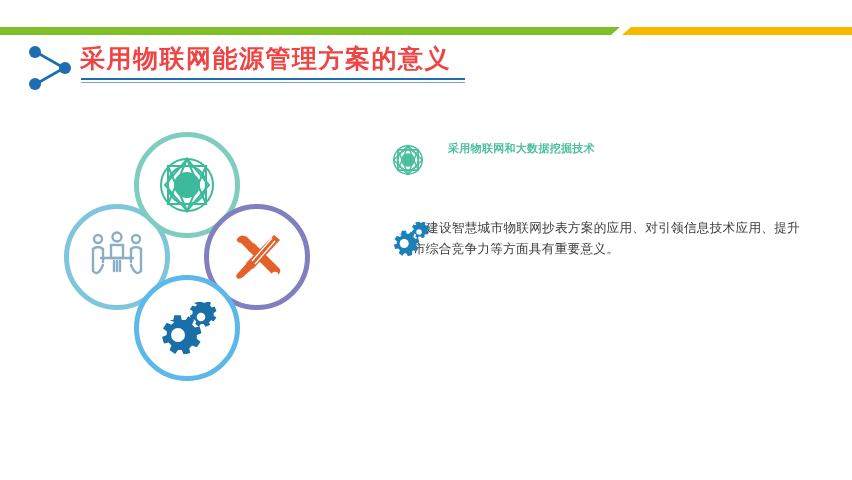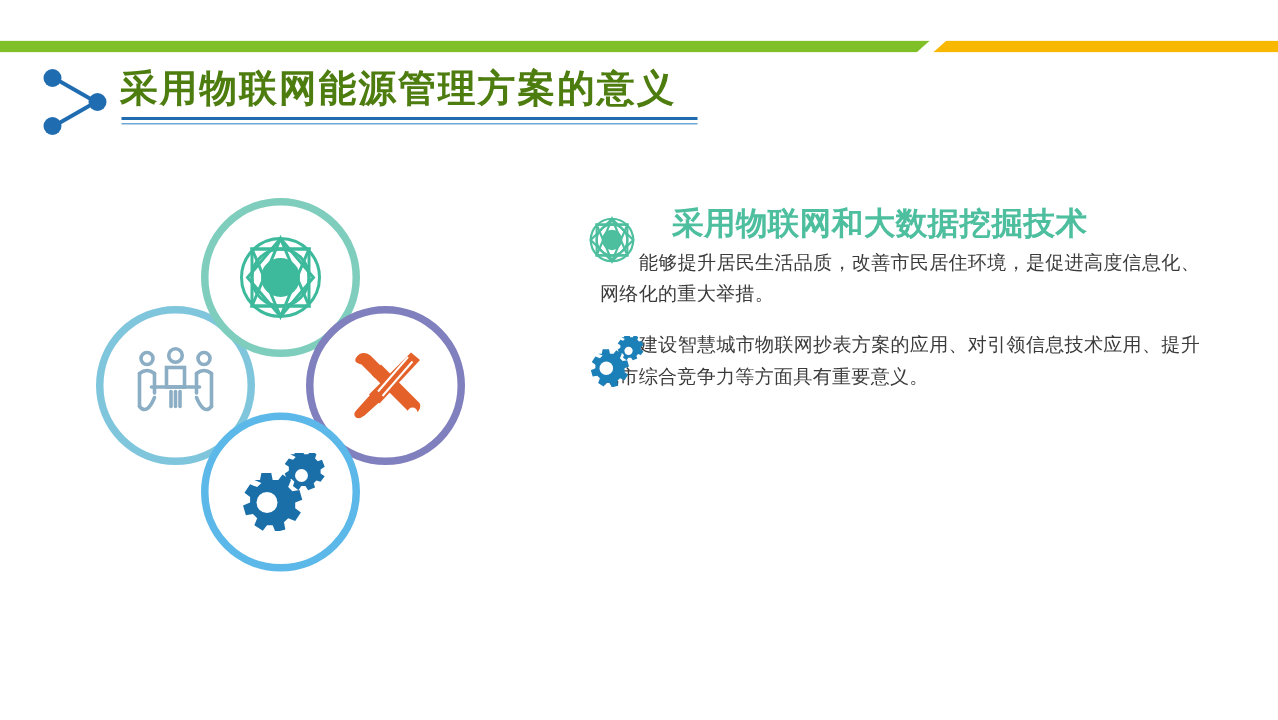--- a/index.html
+++ b/index.html
@@ -62,21 +62,21 @@
     height: 48px;
   }
   .title-text {
     position: absolute;
     left: 56px;
     top: 0px;
     font-family: "DejaVu Serif", "Liberation Serif", serif;
     font-size: 25px;
     font-weight: bold;
     letter-spacing: 1.5px;
-    color: #4d7c0f;
+    color: #ef4444;
     white-space: nowrap;
     line-height: 34px;
   }
   .title-rule-1 {
     position: absolute;
     left: 57px;
     top: 36px;
     width: 384px;
     height: 2px;
     background: #1F6CB0;
@@ -147,21 +147,21 @@
   }
   .item-icon {
     position: absolute;
     left: 4px;
     top: 5px;
     width: 40px;
     height: 34px;
   }
   .item-heading {
     font-family: "DejaVu Sans", "Liberation Sans", sans-serif;
-    font-size: 21px;
+    font-size: 11px;
     font-weight: bold;
     line-height: 22px;
     letter-spacing: 0.3px;
     white-space: nowrap;
   }
   .item-heading.green { color: #4DBE9E; }
   .item-heading.blue  { color: #1B6EAB; }
   .item-body {
     margin-top: 4px;
     margin-left: -48px;
@@ -280,21 +280,20 @@
             <circle cx="30" cy="30" r="18"></circle>
             <path d="M30 5 L55 30 L30 55 L5 30 Z"></path>
             <path d="M12 12 L48 12 L48 48 L12 48 Z"></path>
             <path d="M30 5 L48 48 L12 48 Z"></path>
             <path d="M30 55 L12 12 L48 12 Z"></path>
           </g>
           <circle cx="30" cy="30" r="12" fill="#4DBE9E"></circle>
         </svg>
       </span>
       <div class="item-heading green">采用物联网和大数据挖掘技术</div>
-      <div class="item-body">能够提升居民生活品质，改善市民居住环境，是促进高度信息化、网络化的重大举措。</div>
     </div>
 
     <div class="item">
       <span class="item-icon">
         <svg width="40" height="34" viewBox="0 0 62 52">
           <g fill="#1B7FB8">
             <path d="M24 16 l4 0 1 -5 7 0 1 5 4 0 3 -4 6 4 -2 5 3 3 5 -1 2 7 -5 2 0 4 4 3 -4 6 -5 -2 -3 3 1 5 -7 2 -2 -5 -4 0 -3 4 -6 -4 2 -5 -3 -3 -5 1 -2 -7 5 -2 0 -4 -4 -3 4 -6 5 2 3 -3 z" transform="translate(-9,3) scale(0.94)"></path>
             <circle cx="22" cy="33" r="7" fill="#ffffff"></circle>
             <path d="M44 2 l3 0 1 -3 5 0 1 3 3 0 2 -3 4 3 -1 3 2 2 3 -1 2 5 -3 2 0 3 3 2 -3 4 -3 -1 -2 2 1 3 -5 2 -2 -3 -3 0 -2 3 -4 -3 1 -3 -2 -2 -3 1 -2 -5 3 -2 0 -3 -3 -2 3 -4 3 1 2 -2 z" transform="translate(-3,-1) scale(0.92)"></path>
             <circle cx="45" cy="15" r="4.3" fill="#ffffff"></circle>

